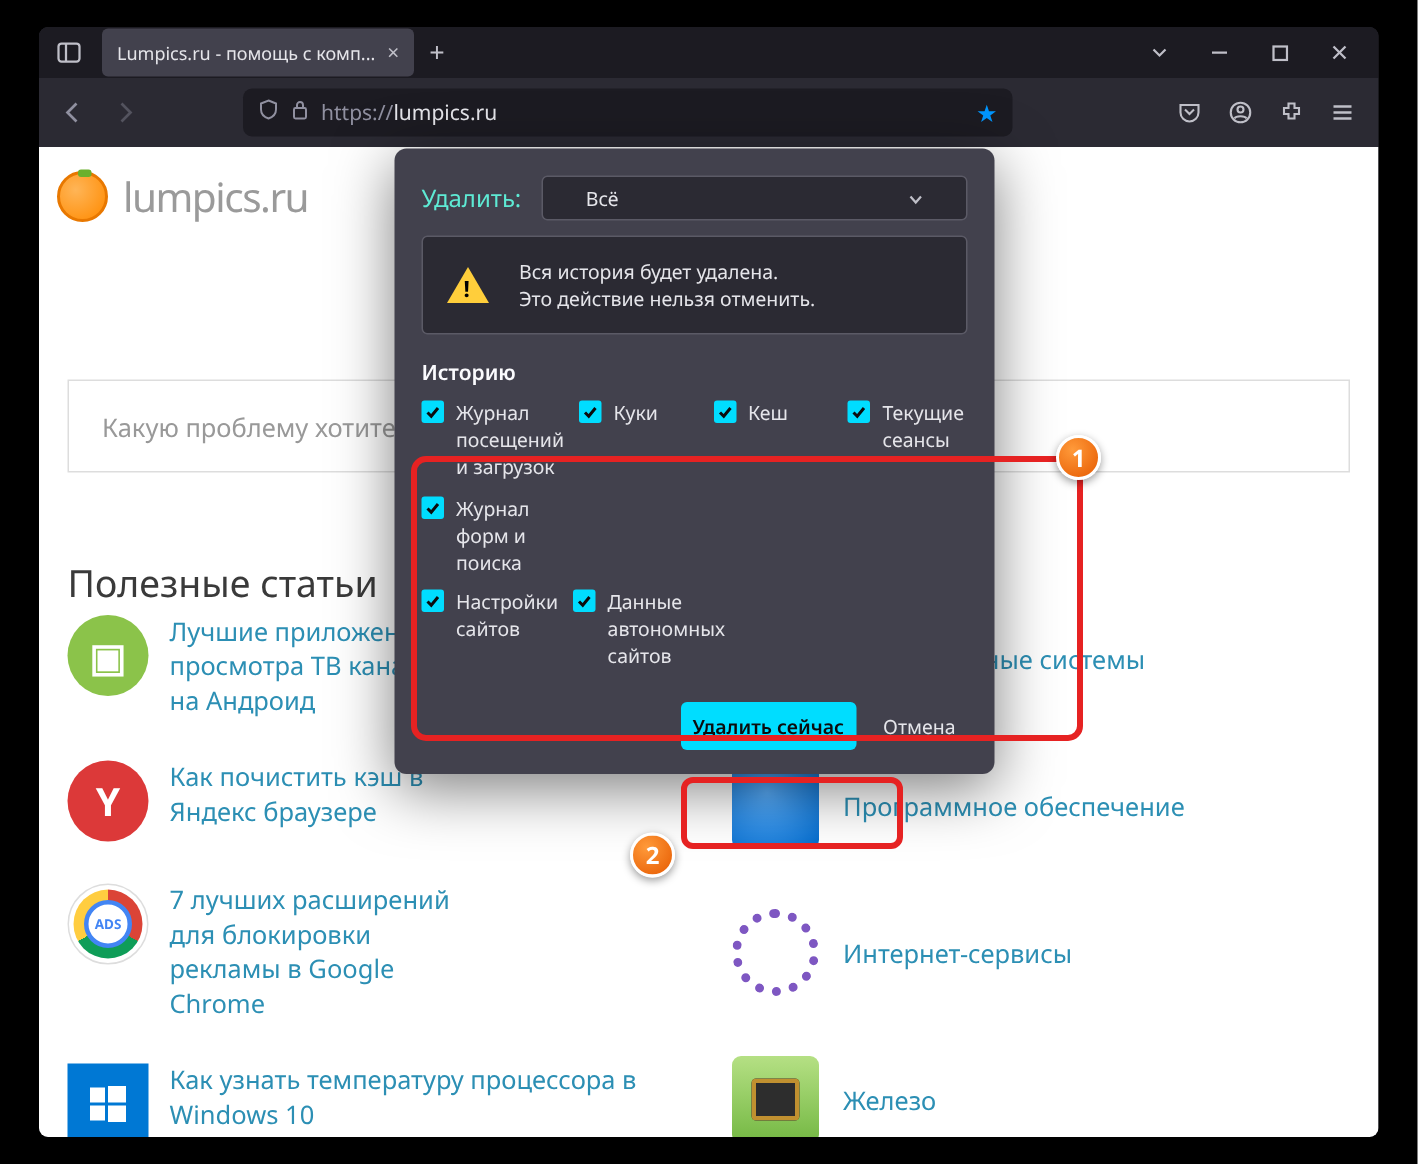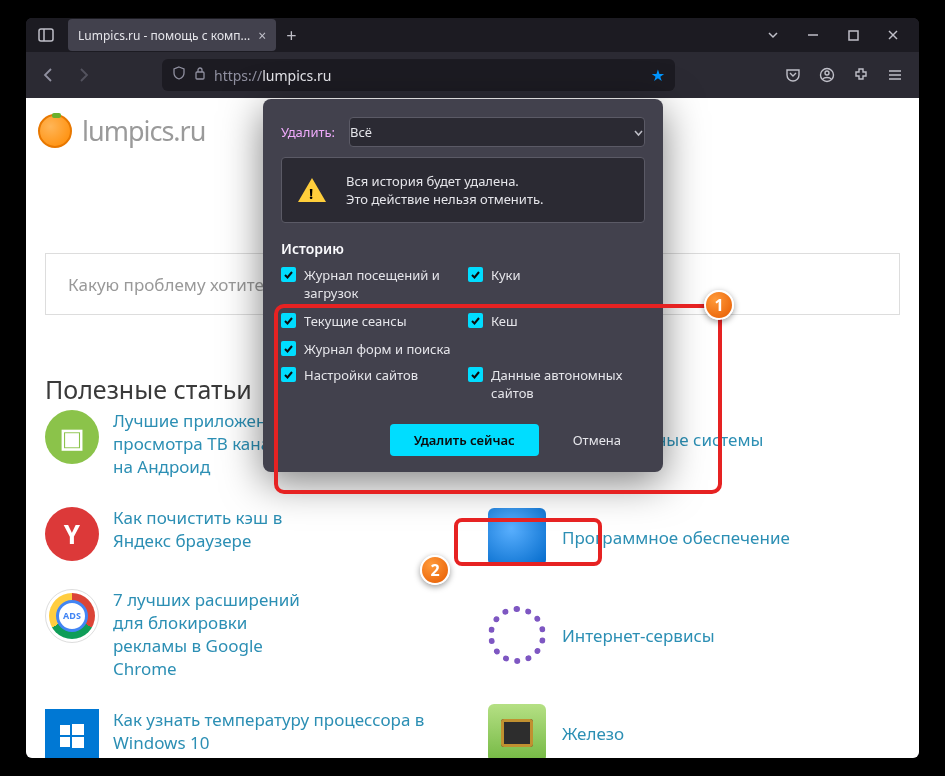--- a/index.html
+++ b/index.html
@@ -40,33 +40,33 @@
 .cat{display:flex;align-items:center;margin-bottom:40px}
 .cat-ico{width:58px;height:58px;border-radius:6px;flex-shrink:0;margin-right:16px}
 .cat-txt{color:#2c8fb4;font-size:17px;cursor:pointer}
 
 .chrome-ring{width:46px;height:46px;border-radius:50%;background:conic-gradient(#db4437 0 120deg,#0f9d58 120deg 240deg,#ffcd40 240deg 360deg);display:flex;align-items:center;justify-content:center}
 .chrome-ring::after{content:"ADS";width:26px;height:26px;border-radius:50%;background:#fff;color:#4285f4;font-size:9px;font-weight:bold;display:flex;align-items:center;justify-content:center;border:3px solid #4285f4}
 
 .dialog{position:absolute;left:263px;top:99px;width:400px;background:#42414d;border-radius:8px;box-shadow:0 10px 40px rgba(0,0,0,0.5);z-index:10;color:#fbfbfe;padding:18px 18px 16px}
 .dlg-title{font-weight:600;font-size:15px;margin-bottom:14px}
 .dlg-row{display:flex;align-items:center;margin-bottom:10px}
-.dlg-label{color:#f0abfc;font-size:13px;margin-right:14px}
-.dlg-select{flex:1;height:30px;background:#2b2a33;border:1px solid #5b5a66;border-radius:4px;display:flex;align-items:center;justify-content:space-between;padding:0 0;font-size:13px;color:#e5e5ea}
+.dlg-label{color:#5eead4;font-size:16px;margin-right:14px}
+.dlg-select{flex:1;height:30px;background:#2b2a33;border:1px solid #5b5a66;border-radius:4px;display:flex;align-items:center;justify-content:space-between;padding:0 28px;font-size:13px;color:#e5e5ea}
 .warnbox{background:#2b2a33;border:1px solid #5b5a66;border-radius:4px;padding:14px 16px;display:flex;align-items:center;margin:10px 0 16px}
 .warn-tri{width:0;height:0;border-left:14px solid transparent;border-right:14px solid transparent;border-bottom:24px solid #ffce3b;position:relative;margin-right:20px}
 .warn-tri::after{content:"!";position:absolute;left:-3px;top:5px;color:#000;font-weight:bold;font-size:15px}
 .warn-txt{font-size:13px;color:#e5e5ea;line-height:1.4}
 .section-label{font-size:14px;font-weight:600;margin:6px 0 8px;color:#fbfbfe}
-.chk-grid{display:grid;grid-template-columns:1fr 1fr;gap:10px 10px;margin-bottom:8px}
+.chk-grid{display:grid;grid-template-columns:1fr 1fr 1fr 1fr;gap:10px 10px;margin-bottom:8px}
 .chk{display:flex;align-items:flex-start;font-size:13px;color:#e5e5ea;cursor:pointer}
 .chkbox{width:15px;height:15px;background:#00ddff;border-radius:2px;margin-right:8px;flex-shrink:0;display:flex;align-items:center;justify-content:center;margin-top:1px}
 .chkbox svg{width:11px;height:11px}
 .dlg-buttons{display:flex;justify-content:flex-end;gap:10px;margin-top:22px}
-.btn{height:32px;padding:0 24px;border-radius:4px;font-size:13px;display:flex;align-items:center;cursor:pointer}
+.btn{height:32px;padding:0 8px;border-radius:4px;font-size:13px;display:flex;align-items:center;cursor:pointer}
 .btn-primary{background:#00ddff;color:#0c0c0d;font-weight:600}
 .btn-cancel{background:transparent;color:#e5e5ea}
 
 .anno1{position:absolute;left:274px;top:304px;width:448px;height:190px;border:4px solid #e62222;border-radius:10px;z-index:20;pointer-events:none}
 .anno2{position:absolute;left:454px;top:518px;width:148px;height:48px;border:4px solid #e62222;border-radius:8px;z-index:20;pointer-events:none}
 .badge{position:absolute;width:30px;height:30px;border-radius:50%;background:radial-gradient(circle at 35% 30%,#ff9a3a,#e65a00);border:2px solid #fff;color:#fff;font-weight:bold;display:flex;align-items:center;justify-content:center;font-size:16px;z-index:25;box-shadow:0 2px 6px rgba(0,0,0,0.4)}
 .badge1{left:704px;top:290px}
 .badge2{left:420px;top:555px}
 .hw-ico{background:linear-gradient(#b5e084,#74b843);display:flex;align-items:center;justify-content:center}
 .hw-ico::before{content:"";width:32px;height:28px;background:#2d2d2d;border-radius:3px;box-shadow:inset 0 0 0 3px #c09030}
@@ -256,29 +256,29 @@
           </svg>
         </span>
         <span class="chk-lbl">Куки</span>
       </label>
     <label class="chk">
         <span class="chkbox">
           <svg viewBox="0 0 11 11" stroke="#0c0c0d" stroke-width="2" fill="none">
             <polyline points="2,6 4.5,8.5 9,3"></polyline>
           </svg>
         </span>
+        <span class="chk-lbl">Кеш</span>
+      </label>
+    <label class="chk">
+        <span class="chkbox">
+          <svg viewBox="0 0 11 11" stroke="#0c0c0d" stroke-width="2" fill="none">
+            <polyline points="2,6 4.5,8.5 9,3"></polyline>
+          </svg>
+        </span>
         <span class="chk-lbl">Текущие сеансы</span>
-      </label>
-    <label class="chk">
-        <span class="chkbox">
-          <svg viewBox="0 0 11 11" stroke="#0c0c0d" stroke-width="2" fill="none">
-            <polyline points="2,6 4.5,8.5 9,3"></polyline>
-          </svg>
-        </span>
-        <span class="chk-lbl">Кеш</span>
       </label>
     <label class="chk">
         <span class="chkbox">
           <svg viewBox="0 0 11 11" stroke="#0c0c0d" stroke-width="2" fill="none">
             <polyline points="2,6 4.5,8.5 9,3"></polyline>
           </svg>
         </span>
         <span class="chk-lbl">Журнал форм и поиска</span>
       </label>
   </div>

